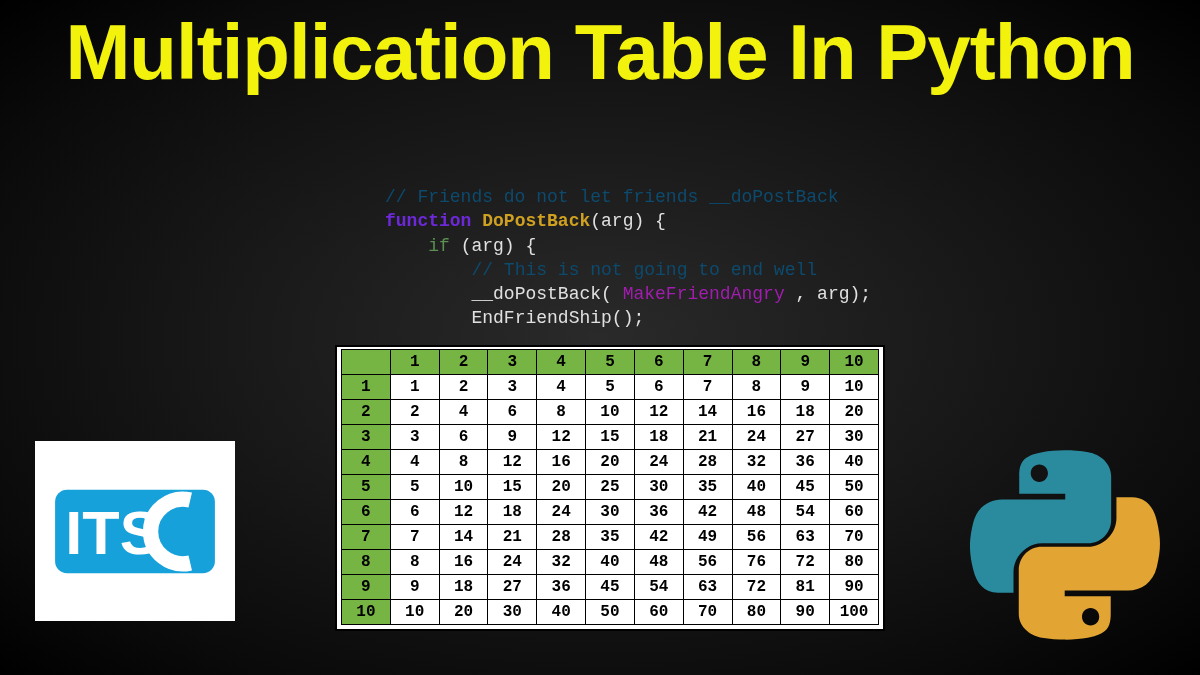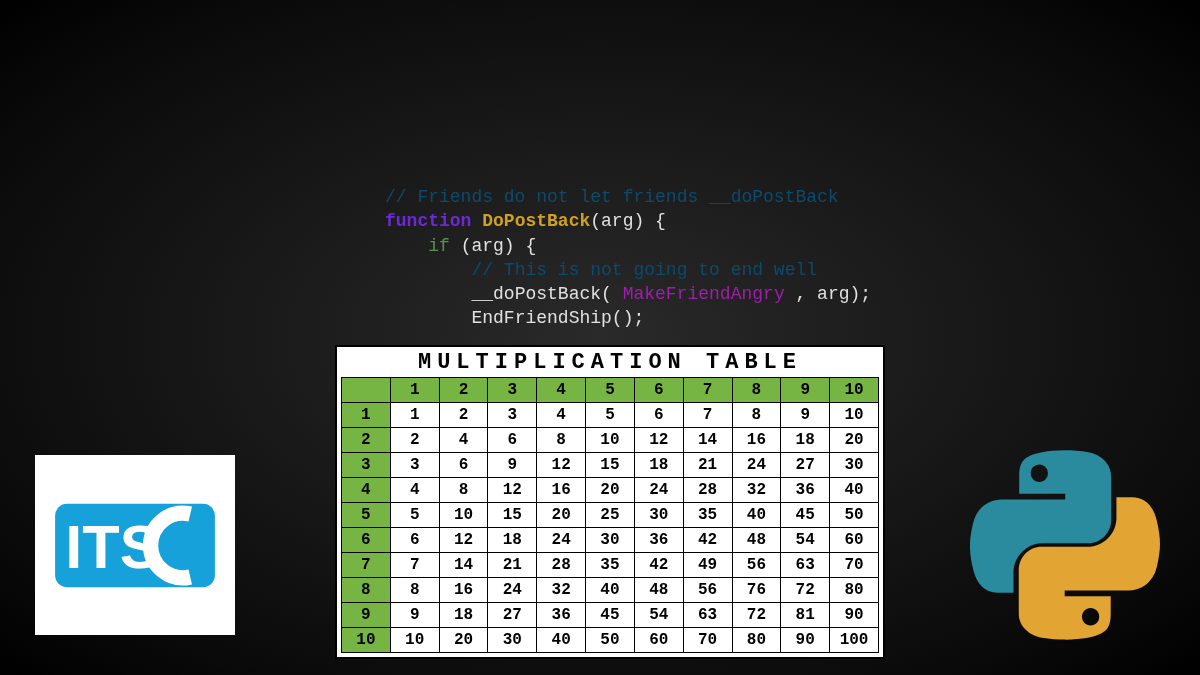--- a/index.html
+++ b/index.html
@@ -74,21 +74,21 @@
   table.mult thead th,
   table.mult tbody th {
     background: #76b543;
     color: #000;
   }
   table.mult tbody th { width: 46px; }
   table.mult thead th.corner { background: #76b543; }
 
   .itsc-logo {
     position: absolute;
-    bottom: 40px;
+    bottom: 54px;
     left: 35px;
     width: 200px;
     height: 180px;
     background: #fff;
     display: flex;
     align-items: center;
     justify-content: center;
   }
   .itsc-logo svg { width: 170px; height: 95px; }
 
@@ -101,31 +101,31 @@
     display: flex;
     align-items: center;
     justify-content: center;
   }
   .python-logo svg { width: 190px; height: 190px; }
 </style>
 </head>
 <body>
 
 <div class="title">
+  <div>Multiplication Table In Python</div>
 </div>
 
 <div class="code-block"><span class="comment">// Friends do not let friends __doPostBack</span>
 <span class="kw">function</span> <span class="fn">DoPostBack</span><span>(arg) {</span>
     <span class="if">if</span><span> (arg) {</span>
         <span class="comment">// This is not going to end well</span>
         <span class="call">__doPostBack</span><span>( </span><span class="arg">MakeFriendAngry</span><span> , arg);</span>
         <span class="call">EndFriendShip();</span></div>
 
 <div class="table-wrap">
-  <div class="table-title">MULTIPLICATION TABLE</div>
   <table class="mult" id="mult-table">
     <thead>
         <tr id="mult-head">
           <th class="corner"></th>
           <th>1</th>
           <th>2</th>
           <th>3</th>
           <th>4</th>
           <th>5</th>
           <th>6</th>

